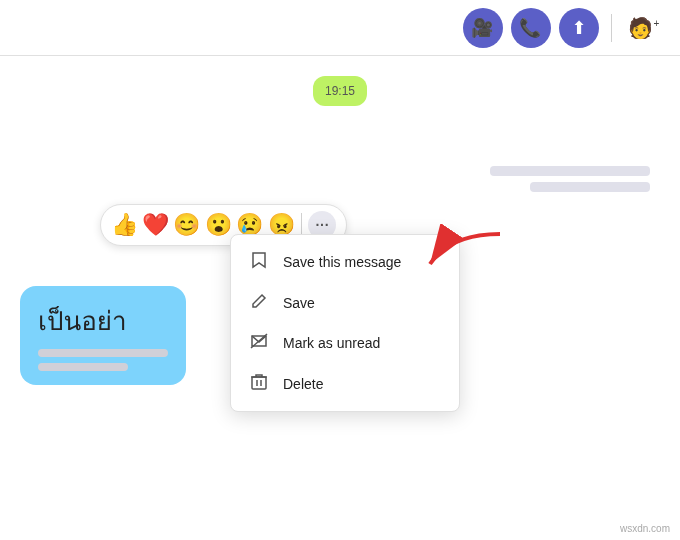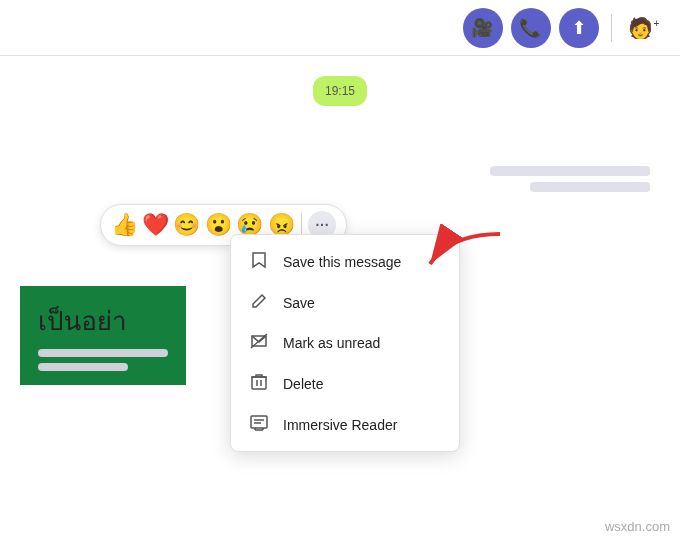--- a/index.html
+++ b/index.html
@@ -88,22 +88,22 @@
       font-size: 12px;
       padding: 8px 12px;
       border-radius: 12px;
     }
 
     
     .message-left {
       position: absolute;
       left: 20px;
       top: 230px;
-      background: #15803d;
-      border-radius: 0;
+      background: #7dd3fc;
+      border-radius: 16px;
       padding: 14px 18px;
       max-width: 200px;
     }
     .message-left .thai-text {
       font-size: 26px;
       color: #222;
       font-weight: 500;
     }
     .message-left .text-lines {
       margin-top: 8px;
@@ -194,21 +194,21 @@
       top: 168px;
       z-index: 30;
       pointer-events: none;
     }
 
     
     .watermark {
       position: absolute;
       bottom: 6px;
       right: 10px;
-      font-size: 13px;
+      font-size: 10px;
       color: #aaa;
     }
   </style>
 </head>
 <body>
 
 <div class="header-bar">
   <div class="icon-btn">
     <span>🎥</span>
   </div>
@@ -304,31 +304,20 @@
           <rect x="1" y="4" width="14" height="12" rx="1"></rect>
           <path d="M5 4V2h6v2"></path>
           <line x1="0" y1="4" x2="16" y2="4"></line>
           <line x1="6" y1="7" x2="6" y2="13"></line>
           <line x1="10" y1="7" x2="10" y2="13"></line>
         </svg>
       </span>
       <span>Delete</span>
     </div>
 
-    <div class="menu-item">
-      <span class="menu-icon">
-        <svg width="18" height="16" viewBox="0 0 18 16" fill="none" stroke="#555" stroke-width="1.5">
-          <rect x="1" y="1" width="16" height="12" rx="1"></rect>
-          <path d="M5 13v2M13 13v2M5 15h8"></path>
-          <line x1="4" y1="5" x2="14" y2="5"></line>
-          <line x1="4" y1="8" x2="11" y2="8"></line>
-        </svg>
-      </span>
-      <span>Immersive Reader</span>
-    </div>
 
   </div>
 
 </div>
 
 <div class="watermark">
   <span>wsxdn.com</span>
 </div>
 
 </body></html>

